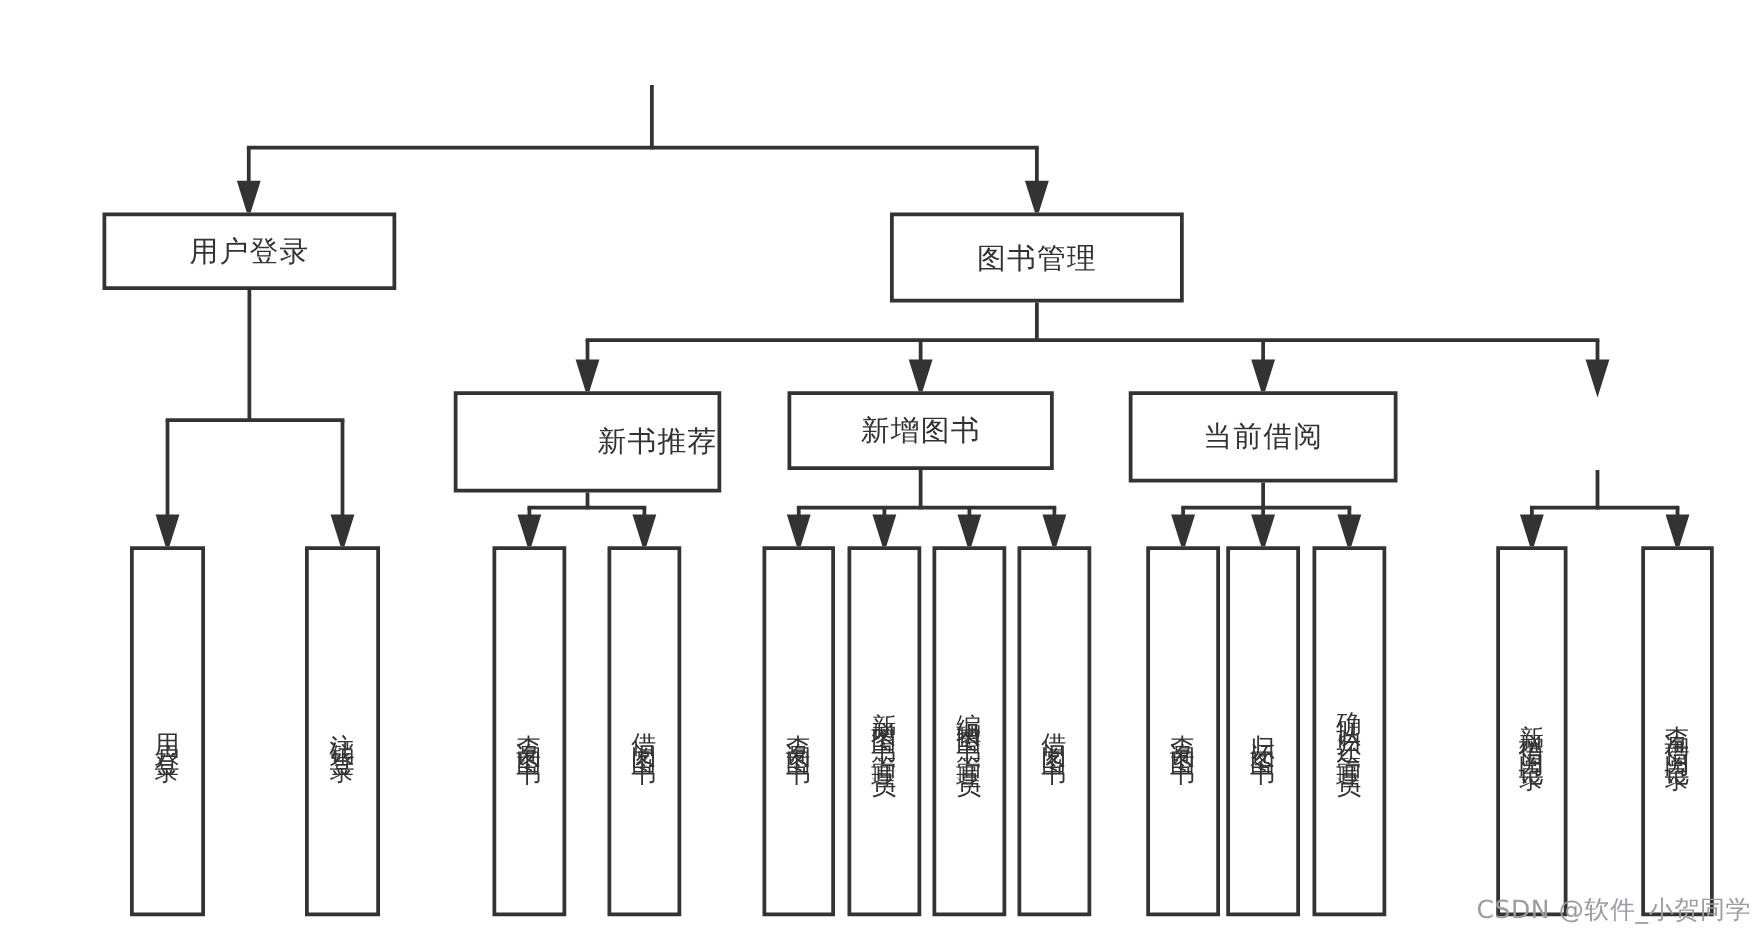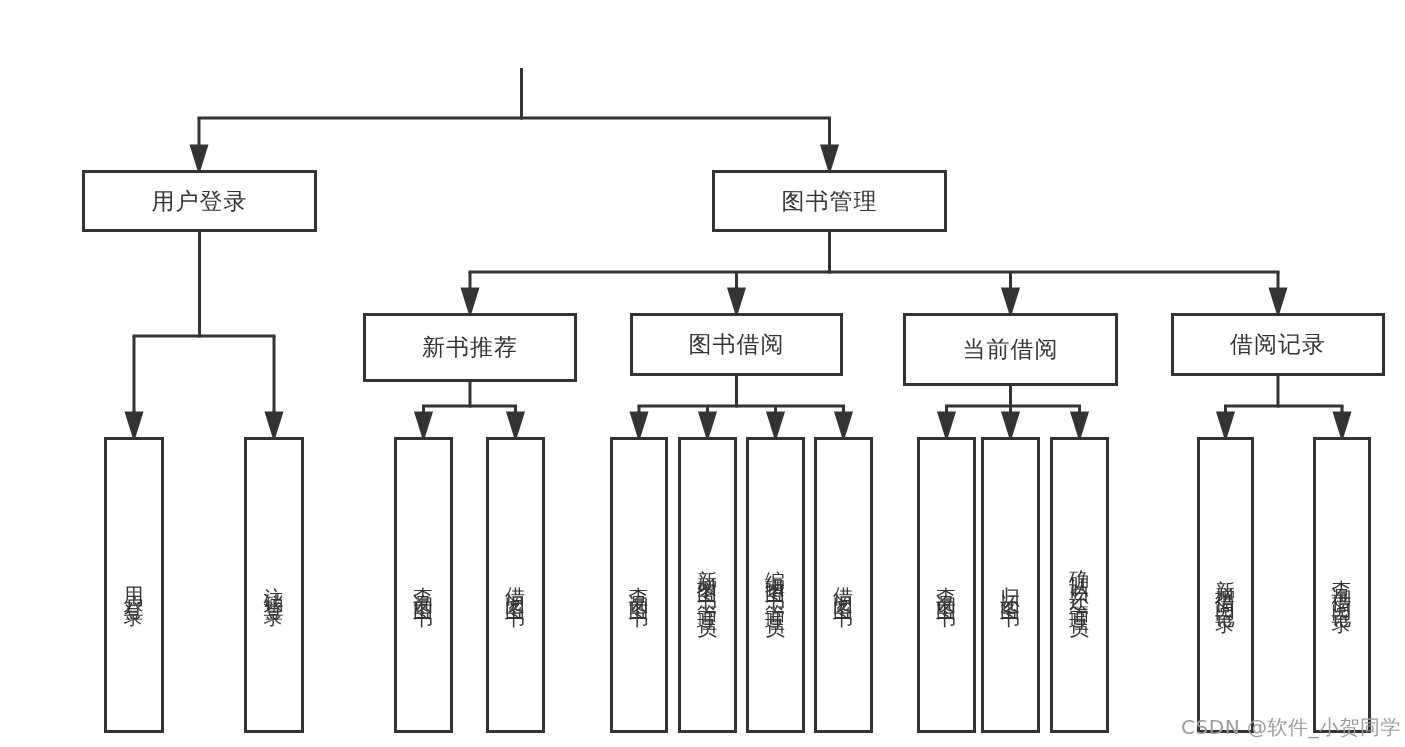--- a/index.html
+++ b/index.html
@@ -31,22 +31,22 @@
     writing-mode:vertical-lr;
     text-orientation:mixed;
     font-size:20px;
     letter-spacing:7px;
     line-height:1;
     white-space:nowrap;
   }
   
   #b-root   {left:21px;  top:13px;  width:1001px;height:55px;}
   #b-login  {left:82px;  top:170px; width:235px; height:62px;}
-  #b-mgmt   {left:712px; top:170px; width:235px; height:62px;}
-  #b-newbook{left:363px; top:313px; width:214px; height:69px;}
+  #b-mgmt   {left:712px; top:170px; width:235px; height:72px;}
+  #b-newbook{left:363px; top:313px; width:214px; height:81px;justify-content:flex-end;}
   #b-borrow {left:630px; top:313px; width:213px; height:63px;}
   #b-current{left:903px; top:313px; width:215px; height:73px;}
   #b-record {left:1171px;top:313px; width:214px; height:63px;}
   
   #l-a1{left:104px; width:60px;}
   #l-a2{left:244px; width:60px;}
   #l-b1{left:394px; width:59px;}
   #l-b2{left:486px; width:59px;}
   #l-c1{left:610px; width:58px;}
   #l-c2{left:678px; width:59px;}
@@ -155,28 +155,25 @@
     <span class="lbl">用户登录</span>
   </div>
   <div class="node" id="b-mgmt">
     <span class="lbl">图书管理</span>
   </div>
 
   <div class="node" id="b-newbook">
     <span class="lbl">新书推荐</span>
   </div>
   <div class="node" id="b-borrow">
-    <span class="lbl">图书借阅</span>
+    <span class="lbl">新增图书</span>
   </div>
   <div class="node" id="b-current">
     <span class="lbl">当前借阅</span>
   </div>
-  <div class="node" id="b-record">
-    <span class="lbl">借阅记录</span>
-  </div>
 
   <div class="node leaf" id="l-a1">
     <span class="lbl">用户登录</span>
   </div>
   <div class="node leaf" id="l-a2">
     <span class="lbl">注销登录</span>
   </div>
 
   <div class="node leaf" id="l-b1">
     <span class="lbl">查询图书</span>

